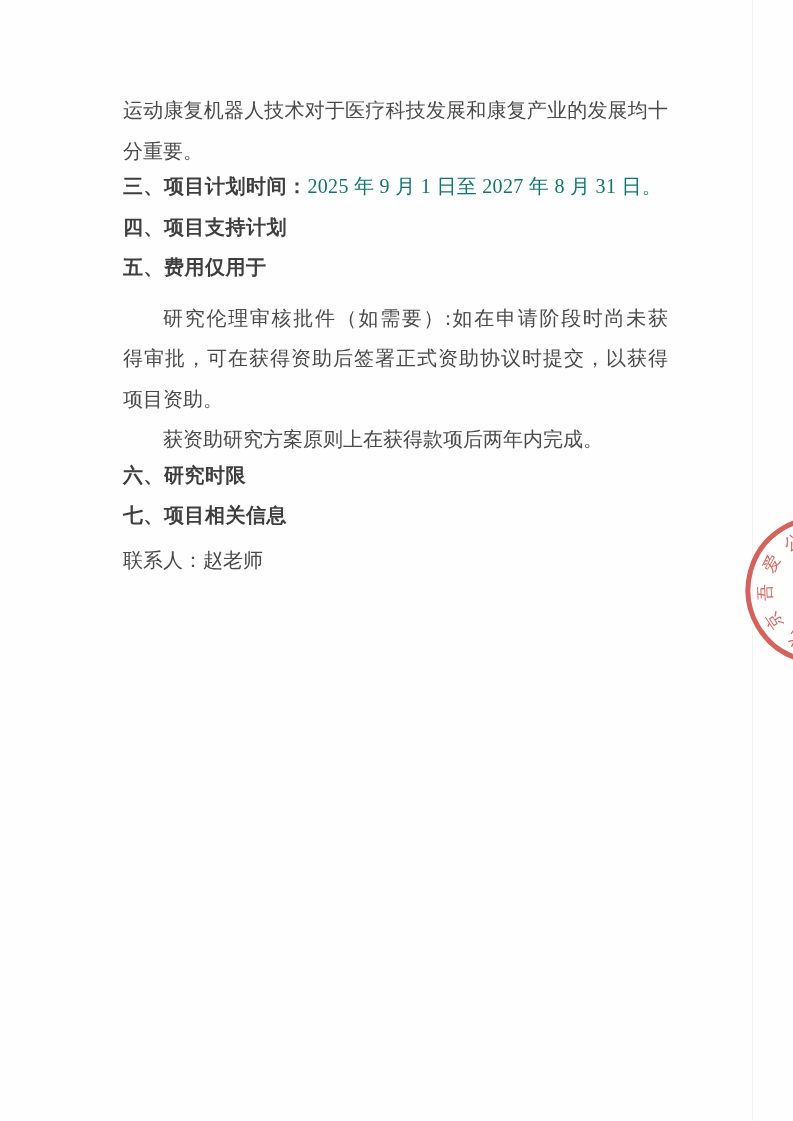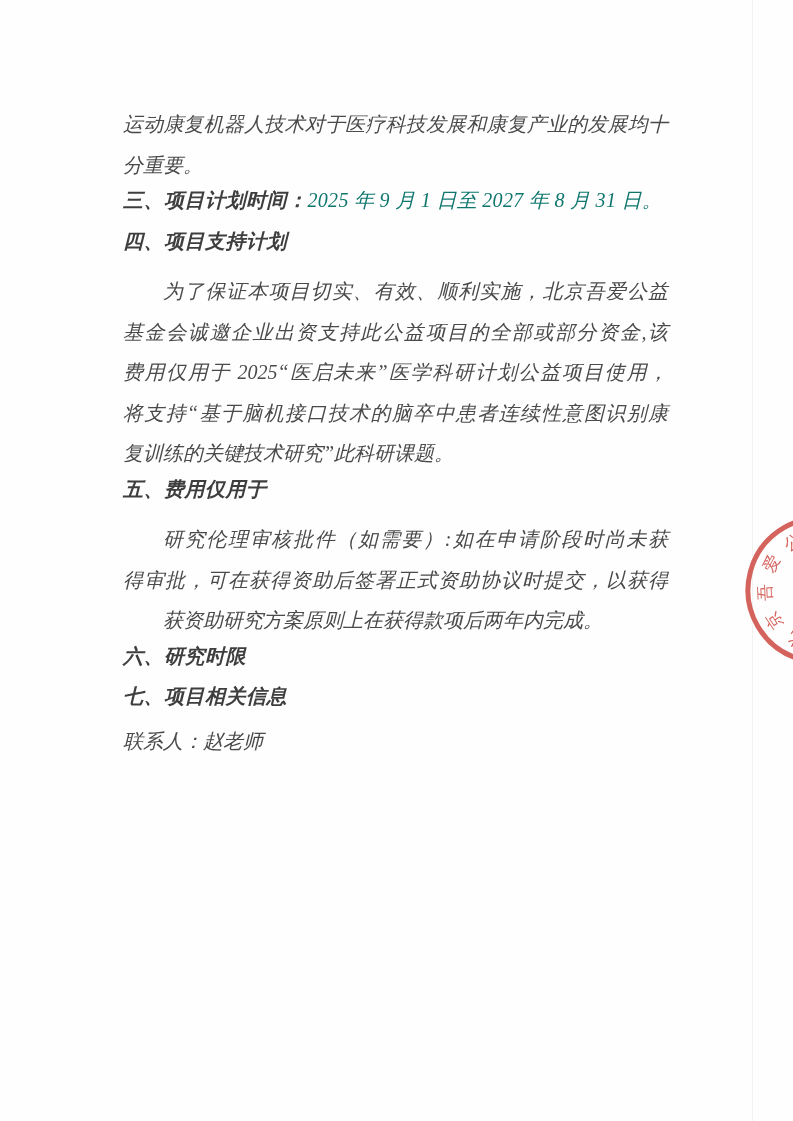--- a/index.html
+++ b/index.html
@@ -8,25 +8,24 @@
     width: 793px;
     height: 1121px;
     background: #fefefe;
     overflow: hidden;
     font-family: "Liberation Serif", "DejaVu Serif", serif;
     color: #4a4a4a;
   }
   .content {
     position: absolute;
     left: 123px;
-    top: 104px;
+    top: 90px;
     width: 545px;
     font-size: 20px;
     line-height: 40.5px;
-    font-style: italic;
   }
   .block { margin: 0; }
   .line {
     text-align: justify;
     text-align-last: justify;
   }
   .line.last {
     text-align: left;
     text-align-last: left;
   }
@@ -67,31 +66,25 @@
 <body>
 
 <div class="page">
   <div class="content">
       <div class="block para">
         <div class="line">运动康复机器人技术对于医疗科技发展和康复产业的发展均十</div>
         <div class="line last">分重要。</div>
       </div>
       <div class="block heading_mixed"><span class="hm-bold">三、项目计划时间：</span><span class="hm-normal">2025 年 9 月 1 日至 2027 年 8 月 31 日。</span></div>
       <div class="block heading">四、项目支持计划</div>
-      <div class="block para">
-        <div class="line indent">为了保证本项目切实、有效、顺利实施，北京吾爱公益</div>
-        <div class="line">基金会诚邀企业出资支持此公益项目的全部或部分资金,该</div>
-        <div class="line">费用仅用于 2025“医启未来”医学科研计划公益项目使用，</div>
-        <div class="line">将支持“基于脑机接口技术的脑卒中患者连续性意图识别康</div>
-        <div class="line last">复训练的关键技术研究”此科研课题。</div>
-      </div>
       <div class="block heading">五、费用仅用于</div>
       <div class="block para">
         <div class="line indent">研究伦理审核批件（如需要）:如在申请阶段时尚未获</div>
         <div class="line">得审批，可在获得资助后签署正式资助协议时提交，以获得</div>
+        <div class="line last">项目资助。</div>
       </div>
       <div class="block para">
         <div class="line last indent">获资助研究方案原则上在获得款项后两年内完成。</div>
       </div>
       <div class="block heading">六、研究时限</div>
       <div class="block heading">七、项目相关信息</div>
       <div class="block contact">
         <div class="line last">联系人：赵老师</div>
       </div>
     </div>

